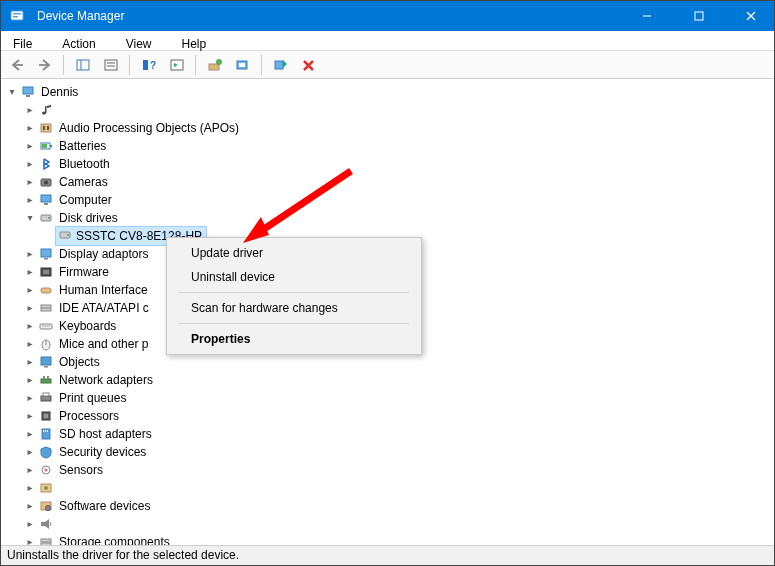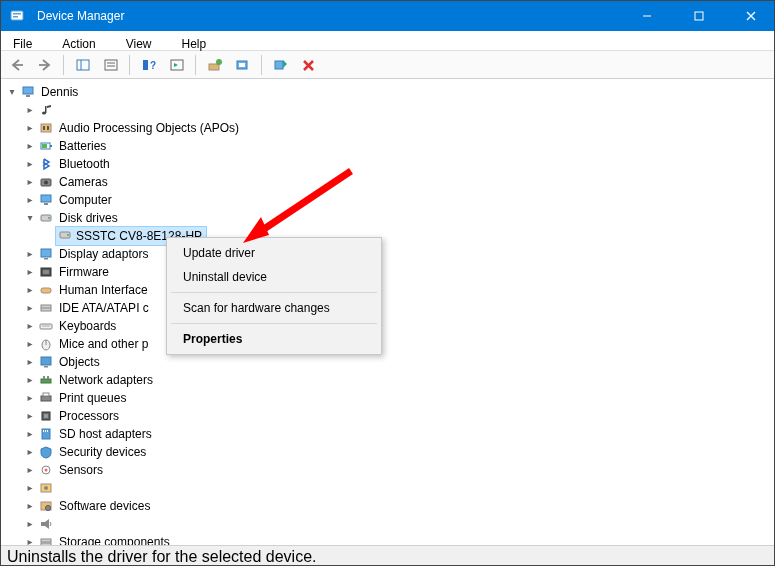--- a/index.html
+++ b/index.html
@@ -15,26 +15,26 @@
   .tbtn svg { display:block;}
   .tree { padding: 4px 2px 2px 2px; overflow: hidden; background:#fff; height: calc(100% - 30px - 20px - 28px - 20px); }
   .node { display: flex; align-items: center; height: 18px; line-height: 18px; white-space: nowrap; }
   .indent0 { padding-left: 2px; }
   .indent1 { padding-left: 20px; }
   .indent2 { padding-left: 38px; }
   .twisty { width: 14px; display:inline-flex; align-items:center; justify-content:center; color:#666; font-size:10px;}
   .nicon { width: 18px; height:16px; display:inline-flex; align-items:center; justify-content:center; margin-right:2px;}
   .label { padding: 0 2px; }
   .selected-wrap { background: #cce8ff; border:1px solid #99d1ff; display:inline-flex; padding-right:4px;}
-  .ctxmenu { position: absolute; left: 165px; top: 236px; width: 216px; background: #f2f2f2; border: 1px solid #c8c8c8; box-shadow: 2px 2px 6px rgba(0,0,0,.25); padding: 3px 2px; z-index: 20; }
+  .ctxmenu { position: absolute; left: 165px; top: 236px; width: 256px; background: #f2f2f2; border: 1px solid #c8c8c8; box-shadow: 2px 2px 6px rgba(0,0,0,.25); padding: 3px 10px; z-index: 20; }
   .ctxmenu .item { padding: 5px 14px; background:#f2f2f2; }
   .ctxmenu .sep { height:1px; background:#d5d5d5; margin:3px 2px; }
   .ctxmenu .bold { font-weight: 700; }
   .redbox { position:absolute; border:3px solid #ff0000; }
-  .statusbar { position:absolute; bottom:0; left:0; right:0; height:20px; border-top:1px solid #d0d0d0; padding:2px 6px; font-size:16px; background:#f0f0f0;}
+  .statusbar { position:absolute; bottom:0; left:0; right:0; height:20px; border-top:1px solid #d0d0d0; padding:2px 6px; font-size:12px; background:#f0f0f0;}
   .arrow { position:absolute; z-index:30; }
   .disabled { color:#a0a0a0;}
 </style>
 </head>
 <body>
 
 <div class="titlebar">
   <span class="icon">
     <svg width="14" height="14" viewBox="0 0 14 14">
         <rect x="1" y="2" width="12" height="9" rx="1" fill="#fff" stroke="#5aa0d8"></rect>

